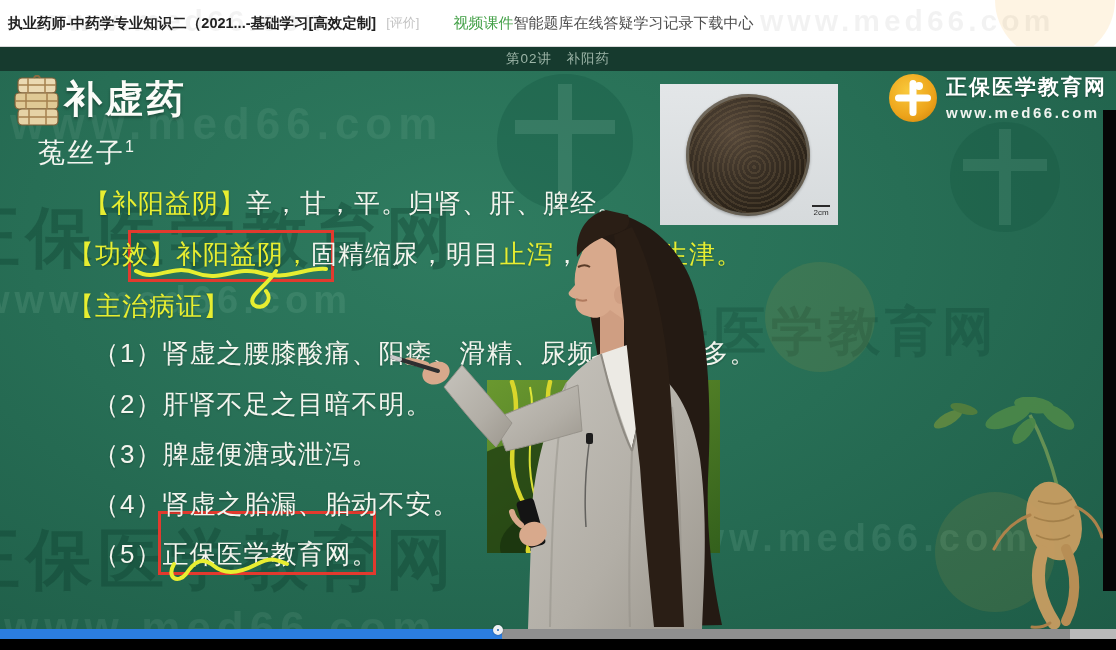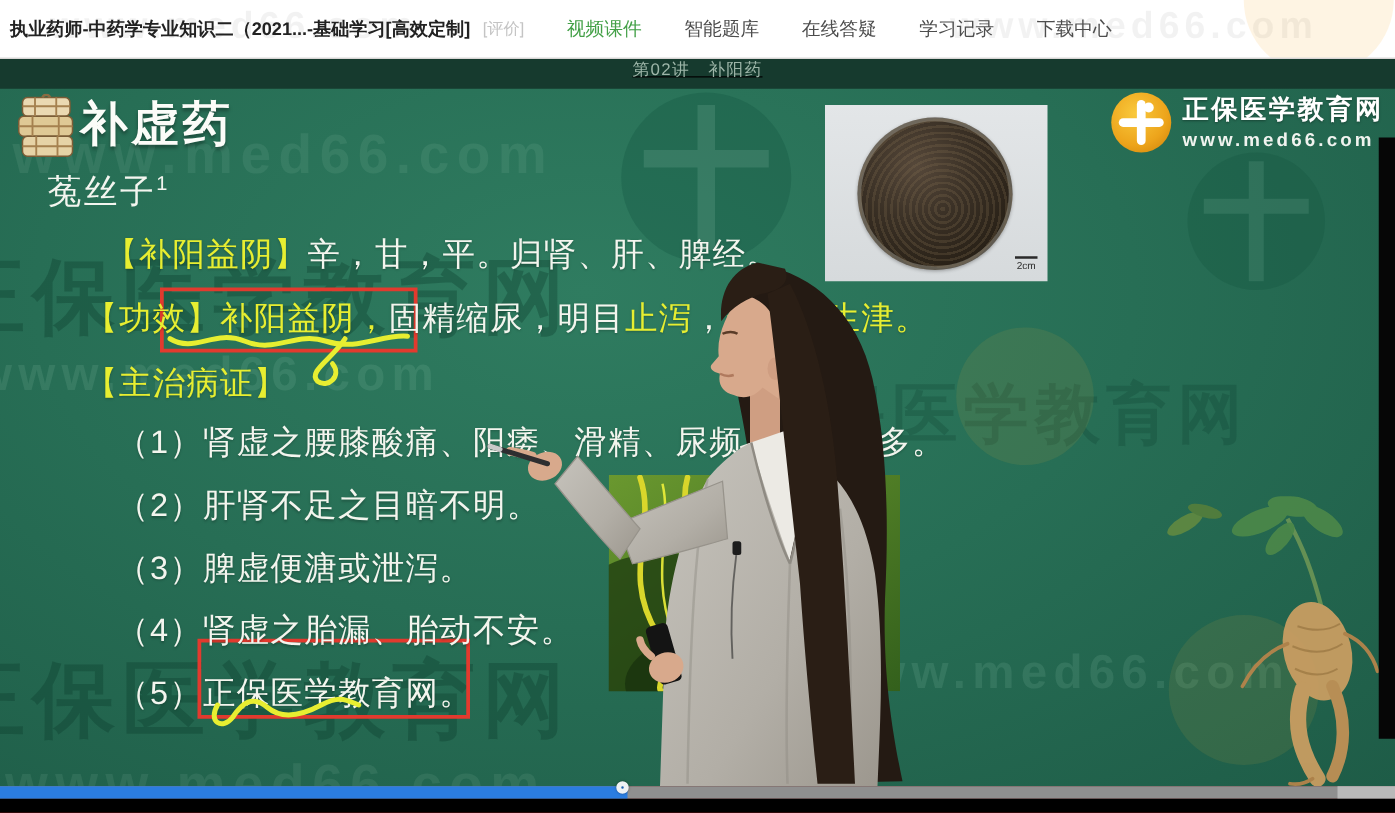--- a/index.html
+++ b/index.html
@@ -10,30 +10,30 @@
   
   .topbar { position:absolute; left:0; top:0; width:1116px; height:47px;
             background:#ffffff; border-bottom:1px solid #d9d9d9;
             display:flex; align-items:center; overflow:hidden; z-index:40; }
   .topbar .wm-text { position:absolute; font-weight:bold; color:rgba(0,0,0,0.05);
             font-size:30px; letter-spacing:4px; top:4px; pointer-events:none; }
   .topbar .wm-circle { position:absolute; width:120px; height:120px; border-radius:50%;
             background:rgba(245,170,40,0.13); top:-60px; left:995px; pointer-events:none; }
   .course-title { font-size:14.5px; font-weight:bold; color:#222; margin-left:8px; white-space:nowrap; z-index:2;}
   .rate { font-size:13px; color:#c4c4c4; margin-left:10px; z-index:2; }
-  .tabs { display:flex; gap:34px; margin-left:34px; z-index:2; }
+  .tabs { display:flex; margin-left:34px; z-index:2; }
   .tab { font-size:15px; color:#4d4d4d; cursor:pointer; white-space:nowrap; }
   .tab.active { color:#43a047; }
 
   
   .video { position:absolute; left:0; top:47px; width:1116px; height:582px; overflow:hidden;
            background:radial-gradient(ellipse at 42% 32%, #2f7c60 0%, #276e55 48%, #1e5c47 100%); }
 
   .vtitlebar { position:absolute; left:0; top:0; width:100%; height:24px; background:#163a2e;
-               display:flex; align-items:flex-start; justify-content:center;text-decoration:underline; }
+               display:flex; align-items:center; justify-content:center; }
   .vtitle { font-size:13.5px; color:#9db5a8; letter-spacing:1px; }
 
   
   .wm { position:absolute; white-space:nowrap; font-weight:bold; pointer-events:none; }
   .wm-brand-big { font-size:66px; color:rgba(9,56,41,0.32); letter-spacing:6px; }
   .wm-brand-mid { font-size:52px; color:rgba(9,56,41,0.22); letter-spacing:5px; }
   .wm-url { font-size:44px; color:rgba(175,220,198,0.10); letter-spacing:6px; }
   .wm-url2 { font-size:38px; color:rgba(175,220,198,0.12); letter-spacing:5px; }
   .wm-svg { position:absolute; pointer-events:none; }
 

